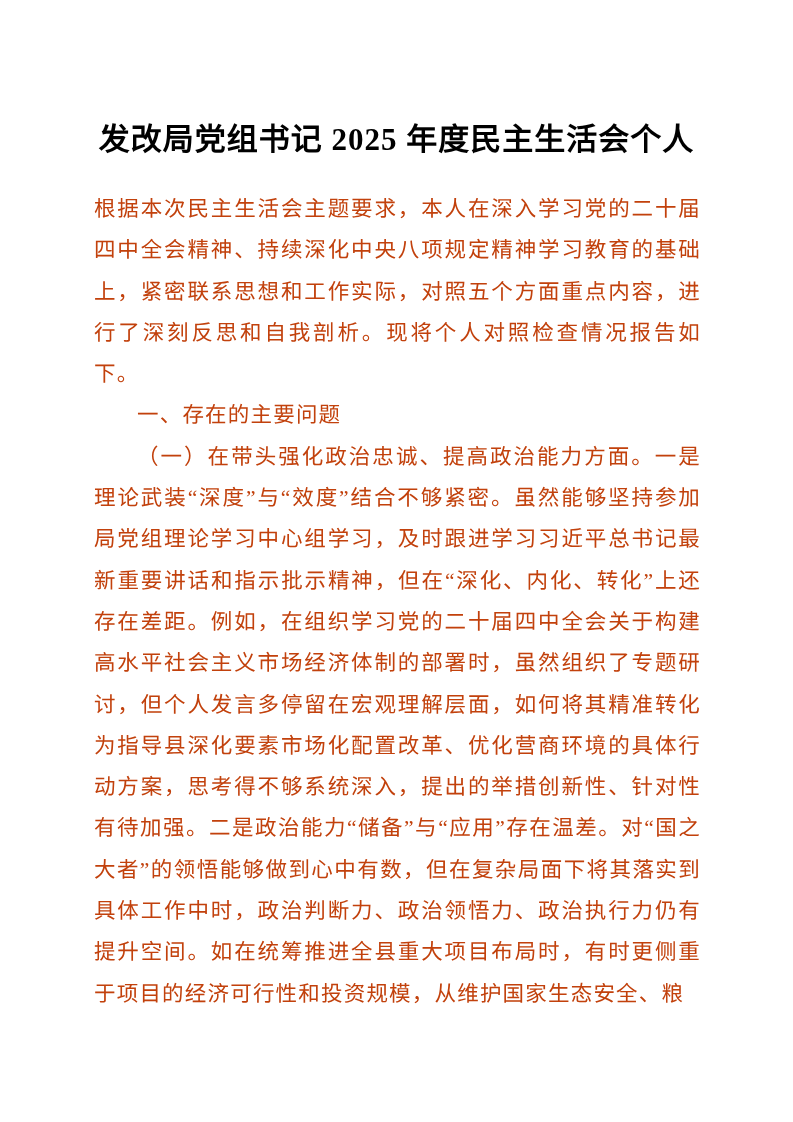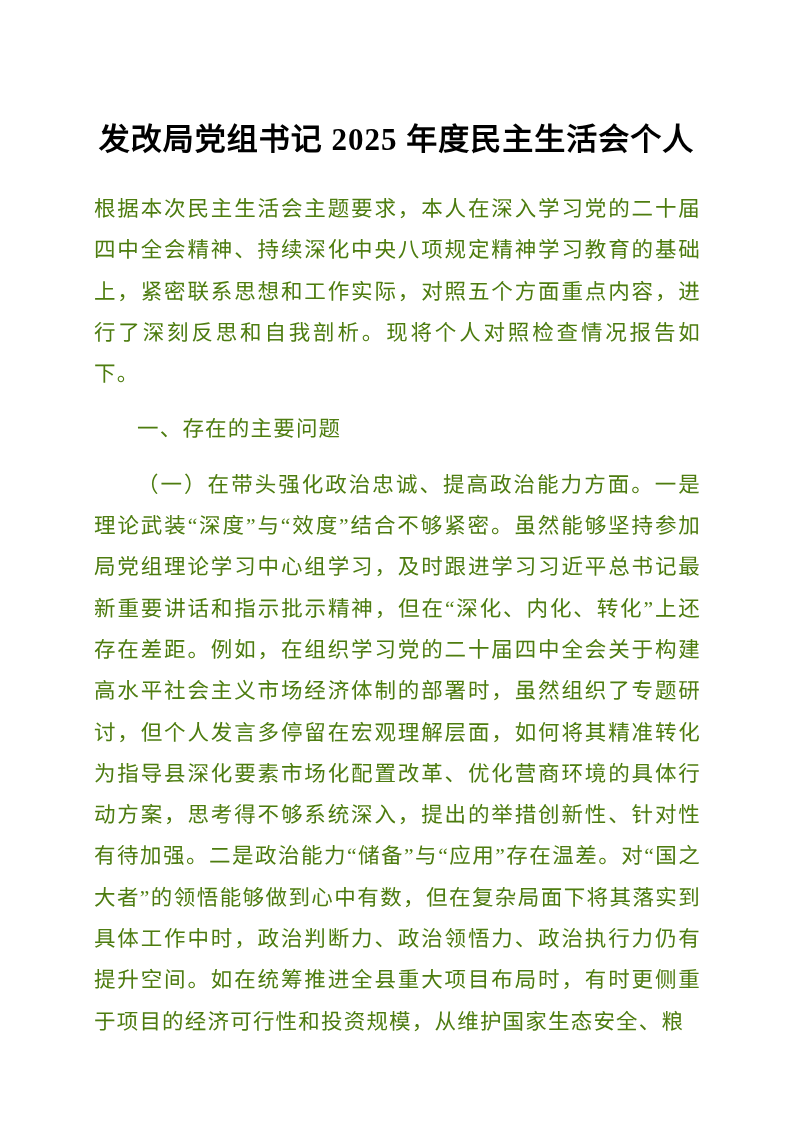--- a/index.html
+++ b/index.html
@@ -29,29 +29,28 @@
   .title-line {
     display: block;
   }
   .content {
     margin: 22px 92px 0 94px;
     font-size: 21.5px;
     line-height: 41.3px;
     letter-spacing: 1.2px;
     text-align: justify;
     text-justify: inter-character;
-    color: #4d7c0f;
+    color: #c2410c;
   }
   .content p {
     margin: 0;
     padding: 0;
   }
   .content p.indent {
     text-indent: 2em;
-    margin-top: 14px;
   }
 </style>
 </head>
 <body>
 
 <div class="page">
 
   <h1 class="title-block">
     <span class="title-line">发改局党组书记 2025 年度民主生活会个人</span>
   </h1>

